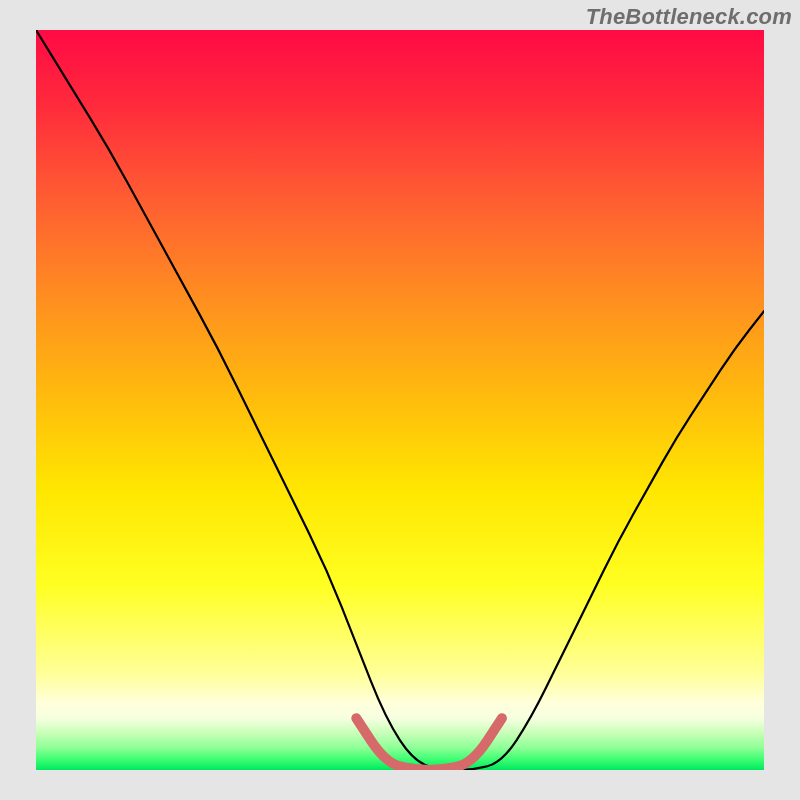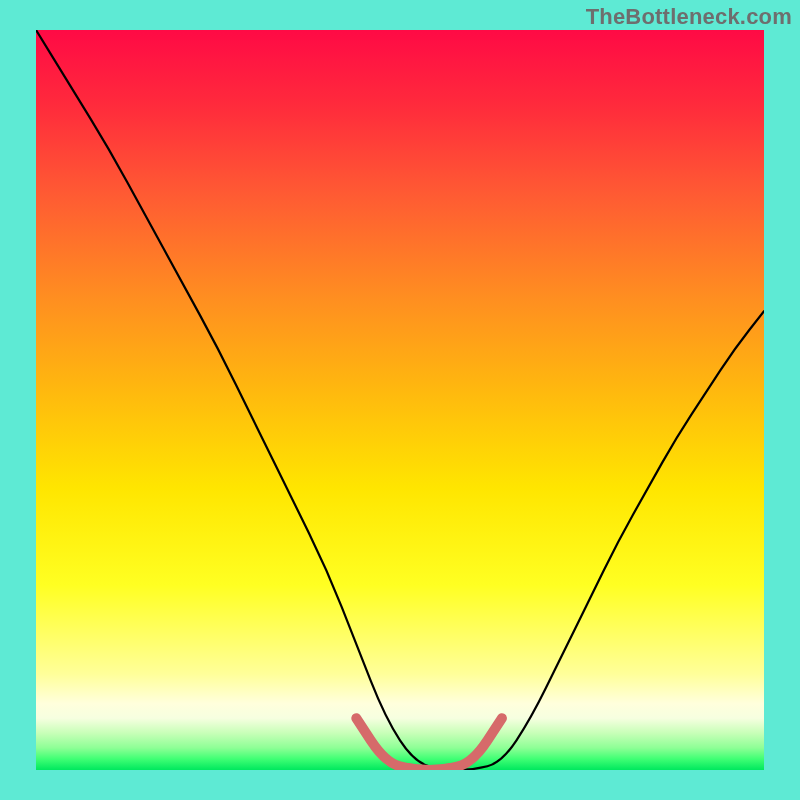--- a/index.html
+++ b/index.html
@@ -1,21 +1,22 @@
 <!DOCTYPE html>
 <html><head>
 <meta charset="utf-8">
 <style>
   * { margin: 0; padding: 0; box-sizing: border-box; }
   html, body { width: 800px; height: 800px; overflow: hidden; background: #000; }
   .canvas {
     position: relative;
     width: 800px;
     height: 800px;
-    background: #5eead4;
+    background: #e5e5e5;
+    font-style: italic;
   }
   .plot-area {
     position: absolute;
     left: 36px;
     top: 30px;
     width: 728px;
     height: 740px;
     background: linear-gradient(to bottom,
       #ff0a45 0%,
       #ff2a3c 10%,

